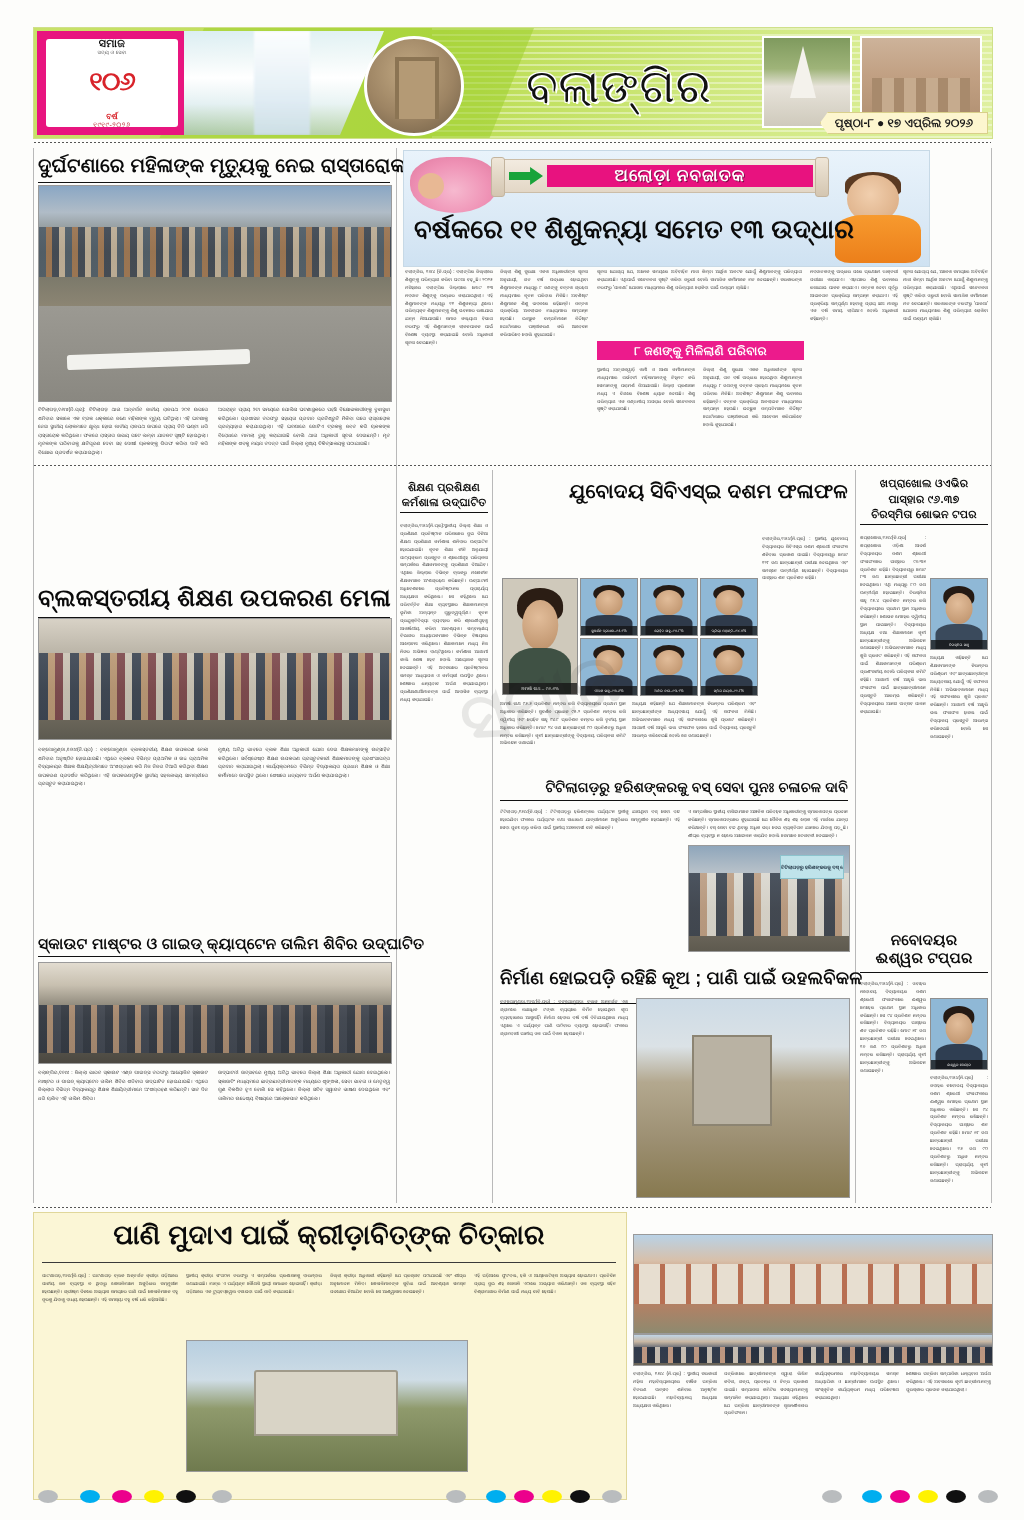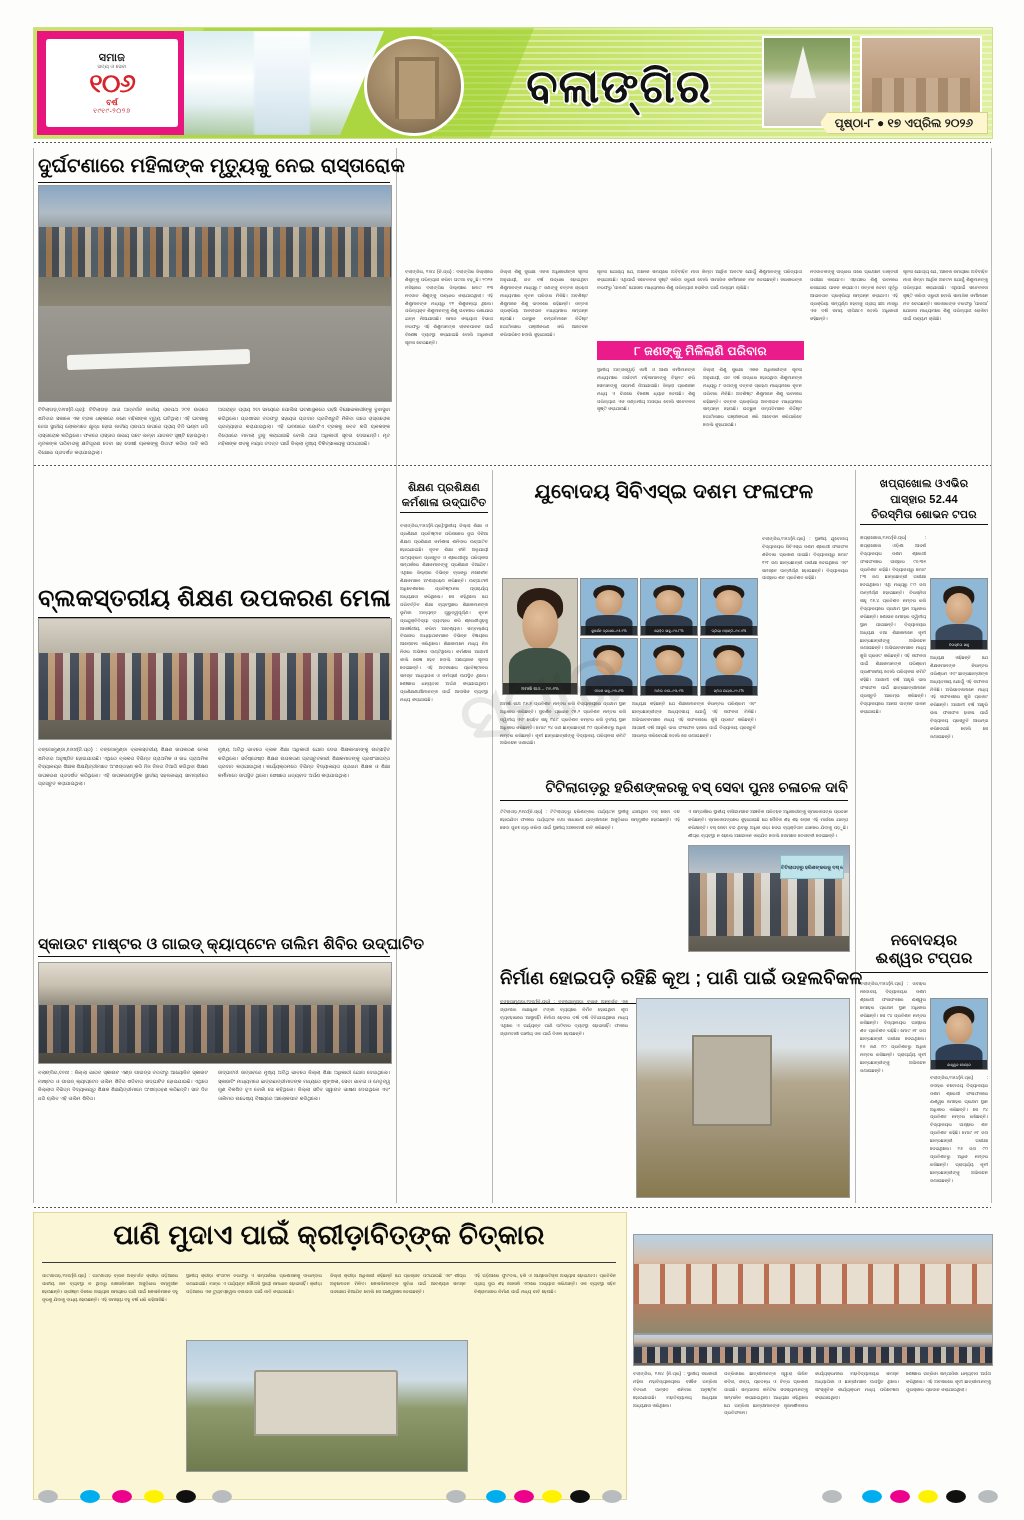--- a/index.html
+++ b/index.html
@@ -32,21 +32,21 @@
     position:absolute;left:3px;top:3px;width:150px;height:104px;
     background:#e8157f;display:flex;align-items:center;justify-content:center;
   }
   .mh-logo-inner{
     width:132px;height:88px;background:#fff;border-radius:3px;
     display:flex;flex-direction:column;align-items:center;justify-content:center;
     line-height:1.05;
   }
   .logo-top{font-size:11px;color:#111;font-weight:bold;letter-spacing:.3px;}
   .logo-sub{font-size:5px;color:#444;letter-spacing:.2px;margin-top:1px;}
-  .logo-big{font-size:26px;color:#d8232a;font-weight:bold;letter-spacing:-1px;margin:1px 0;}
+  .logo-big{font-size:26px;color:#d8232a;font-weight:bold;letter-spacing:-1px;margin:15px 0;font-family:Liberation Mono, monospace;}
   .logo-small{font-size:8px;color:#d8232a;font-weight:bold;}
   .logo-year{font-size:7px;color:#b8202a;letter-spacing:.5px;}
 
   .mh-photo{position:absolute;overflow:hidden;}
   .mh-waterfall{
     left:150px;top:3px;width:200px;height:104px;
     background:
       linear-gradient(180deg,#cfe4ef 0%,#e9f2f6 25%,#ffffff 45%,#dbe8ef 70%,#8fa98b 100%),
       linear-gradient(90deg,#3e5c35,#6b8a4e);
     background-blend-mode:screen,normal;
@@ -78,21 +78,21 @@
     left:826px;top:8px;width:118px;height:88px;border:2px solid #fff;
     background:linear-gradient(180deg,#cdb39a 0%,#c2a184 40%,#b08f70 100%);
   }
   .mh-temple3::after{
     content:"";position:absolute;left:10px;top:40px;width:98px;height:44px;
     background:repeating-linear-gradient(90deg,#a88a6c 0 10px,#c6ab8e 10px 22px);
   }
   .mh-title{
     position:absolute;left:440px;top:22px;width:290px;height:72px;
     display:flex;align-items:center;justify-content:center;
-    font-size:46px;font-weight:bold;color:#111;
+    font-size:46px;font-weight:normal;color:#111;
     text-shadow:2px 2px 0 #fff,-1px -1px 0 #fff,1px -1px 0 #fff,-1px 1px 0 #fff;
     letter-spacing:1px;white-space:nowrap;
   }
   .mh-date{
     position:absolute;right:4px;bottom:4px;height:20px;
     background:#fdf6cf;border:1px solid #d9cf8a;
     display:flex;align-items:center;padding:0 14px;
     font-size:12px;font-weight:bold;color:#1a1a1a;
     clip-path:polygon(8px 0,100% 0,100% 100%,8px 100%,0 50%);
   }
@@ -352,39 +352,54 @@
   <div class="body-text" style="position:absolute;left:38px;top:745px;width:170px;height:170px;">ବଙ୍ଗୋମୁଣ୍ଡା,୧୬ା୪(ନି.ପ୍ର) : ବଙ୍ଗୋମୁଣ୍ଡା ବ୍ଲକସ୍ତରୀୟ ଶିକ୍ଷଣ ଉପକରଣ ମେଳା ଶନିବାର ଅନୁଷ୍ଠିତ ହୋଇଯାଇଛି। ଏଥିରେ ବ୍ଲକର ବିଭିନ୍ନ ପ୍ରାଥମିକ ଓ ଉଚ୍ଚ ପ୍ରାଥମିକ ବିଦ୍ୟାଳୟର ଶିକ୍ଷକ ଶିକ୍ଷୟିତ୍ରୀମାନେ ଅଂଶଗ୍ରହଣ କରି ନିଜ ନିଜର ତିଆରି କରିଥିବା ଶିକ୍ଷଣ ଉପକରଣ ପ୍ରଦର୍ଶନ କରିଥିଲେ। ଏହି ଉପକରଣଗୁଡ଼ିକ ସ୍ଥାନୀୟ ସହଜଲଭ୍ୟ ସାମଗ୍ରୀରେ ପ୍ରସ୍ତୁତ କରାଯାଇଥିଲା।</div>
   <div class="body-text" style="position:absolute;left:218px;top:745px;width:172px;height:170px;">ମୁଖ୍ୟ ଅତିଥି ଭାବରେ ବ୍ଲକ ଶିକ୍ଷା ଅଧିକାରୀ ଯୋଗ ଦେଇ ଶିକ୍ଷକମାନଙ୍କୁ ଉତ୍ସାହିତ କରିଥିଲେ। ସର୍ବଶ୍ରେଷ୍ଠ ଶିକ୍ଷଣ ଉପକରଣ ପ୍ରସ୍ତୁତକାରୀ ଶିକ୍ଷକମାନଙ୍କୁ ପ୍ରଶଂସାପତ୍ର ପ୍ରଦାନ କରାଯାଇଥିଲା। କାର୍ଯ୍ୟକ୍ରମରେ ବିଭିନ୍ନ ବିଦ୍ୟାଳୟର ପ୍ରଧାନ ଶିକ୍ଷକ ଓ ଶିକ୍ଷା କର୍ମୀମାନେ ଉପସ୍ଥିତ ଥିଲେ। ଶେଷରେ ଧନ୍ୟବାଦ ଅର୍ପଣ କରାଯାଇଥିଲା।</div>
 
   <div class="hl hl-rule" style="position:absolute;left:38px;top:935px;width:352px;font-size:15.5px;padding-bottom:4px;white-space:nowrap;">ସ୍କାଉଟ ମାଷ୍ଟର ଓ ଗାଇଡ୍ କ୍ୟାପ୍ଟେନ ତାଲିମ ଶିବିର ଉଦ୍‌ଘାଟିତ</div>
 
   <div class="photo ph-hall" style="left:38px;top:962px;width:352px;height:100px;"></div>
 
   <div class="body-text" style="position:absolute;left:38px;top:1068px;width:170px;height:132px;">ବଲାଙ୍ଗିର,୧୬ା୪ : ଜିଲ୍ଲା ଭାରତ ସ୍କାଉଟ ଏଣ୍ଡ ଗାଇଡ୍ସ ତରଫରୁ ଆୟୋଜିତ ସ୍କାଉଟ ମାଷ୍ଟର ଓ ଗାଇଡ୍ କ୍ୟାପ୍ଟେନ ତାଲିମ ଶିବିର ଶନିବାର ଉଦ୍‌ଘାଟିତ ହୋଇଯାଇଛି। ଏଥିରେ ଜିଲ୍ଲାର ବିଭିନ୍ନ ବିଦ୍ୟାଳୟରୁ ଶିକ୍ଷକ ଶିକ୍ଷୟିତ୍ରୀମାନେ ଅଂଶଗ୍ରହଣ କରିଛନ୍ତି। ସାତ ଦିନ ଧରି ଚାଲିବ ଏହି ତାଲିମ ଶିବିର।</div>
   <div class="body-text" style="position:absolute;left:218px;top:1068px;width:172px;height:132px;">ଉଦ୍‌ଘାଟନୀ ଉତ୍ସବରେ ମୁଖ୍ୟ ଅତିଥି ଭାବରେ ଜିଲ୍ଲା ଶିକ୍ଷା ଅଧିକାରୀ ଯୋଗ ଦେଇଥିଲେ। ସ୍କାଉଟିଂ ମାଧ୍ୟମରେ ଛାତ୍ରଛାତ୍ରୀମାନଙ୍କ ମଧ୍ୟରେ ଶୃଙ୍ଖଳା, ସେବା ଭାବନା ଓ ନେତୃତ୍ୱ ଗୁଣ ବିକଶିତ ହୁଏ ବୋଲି ସେ କହିଥିଲେ। ଜିଲ୍ଲା ସଚିବ ସ୍ୱାଗତ ଭାଷଣ ଦେଇଥିଲେ ଏବଂ ତାଲିମର ଉଦ୍ଦେଶ୍ୟ ବିଷୟରେ ଆଲୋକପାତ କରିଥିଲେ।</div>
 
+  <div class="baby-banner">
+    <div class="baby-l"></div>
+    <div class="scroll-bar">
+      <div class="green-arrow"></div>
+      <div class="scroll-inner">
+        <span>ଅଲୋଡ଼ା ନବଜାତକ</span>
+      </div>
+    </div>
+    <div class="baby-r">
+      <div class="hairc"></div>
+        <div class="head"></div>
+        <div class="body"></div>
+    </div>
+    <div class="baby-headline">ବର୍ଷକରେ ୧୧ ଶିଶୁକନ୍ୟା ସମେତ ୧୩ ଉଦ୍ଧାର</div>
+  </div>
 
   <div class="body-text sm" style="position:absolute;left:405px;top:268px;width:88px;height:190px;">ବଲାଙ୍ଗିର, ୧୬ା୪ (ନି.ପ୍ର) : ବଲାଙ୍ଗିର ଜିଲ୍ଲାରେ ଶିଶୁଙ୍କୁ ପରିତ୍ୟାଗ କରିବା ଘଟଣା ବଢ଼ୁଛି। ୨୦୨୫ ମସିହାରେ ବଲାଙ୍ଗିର ଜିଲ୍ଲାରେ ମୋଟ ୧୩ ନବଜାତ ଶିଶୁଙ୍କୁ ଉଦ୍ଧାର କରାଯାଇଥିଲା। ଏହି ଶିଶୁମାନଙ୍କ ମଧ୍ୟରୁ ୧୧ ଶିଶୁକନ୍ୟା ଥିଲେ। ପରିତ୍ୟକ୍ତ ଶିଶୁମାନଙ୍କୁ ଶିଶୁ ଭବନରେ ରଖାଯାଇ ଯତ୍ନ ନିଆଯାଉଛି। ସମାଜ କଲ୍ୟାଣ ବିଭାଗ ତରଫରୁ ଏହି ଶିଶୁମାନଙ୍କ ଲାଳନପାଳନ ପାଇଁ ବିଶେଷ ବ୍ୟବସ୍ଥା କରାଯାଇଛି ବୋଲି ଅଧିକାରୀ ସୂଚନା ଦେଇଛନ୍ତି।</div>
   <div class="body-text sm" style="position:absolute;left:500px;top:268px;width:88px;height:190px;">ଜିଲ୍ଲା ଶିଶୁ ସୁରକ୍ଷା ଏକକ ଅଧିକାରୀଙ୍କ ସୂଚନା ଅନୁଯାୟୀ, ଗତ ବର୍ଷ ଉଦ୍ଧାର ହୋଇଥିବା ଶିଶୁମାନଙ୍କ ମଧ୍ୟରୁ ୮ ଜଣଙ୍କୁ ଦତ୍ତକ ଗ୍ରହଣ ମାଧ୍ୟମରେ ନୂତନ ପରିବାର ମିଳିଛି। ଅବଶିଷ୍ଟ ଶିଶୁମାନେ ଶିଶୁ ଭବନରେ ରହିଛନ୍ତି। ଦତ୍ତକ ପ୍ରକ୍ରିୟା ଅନଲାଇନ ମାଧ୍ୟମରେ ସମ୍ପନ୍ନ ହେଉଛି। ଇଚ୍ଛୁକ ଦମ୍ପତିମାନେ ନିର୍ଦ୍ଦିଷ୍ଟ ପୋର୍ଟାଲରେ ପଞ୍ଜୀକରଣ କରି ଆବେଦନ କରିପାରିବେ ବୋଲି କୁହାଯାଇଛି।</div>
 
   <div class="body-text sm" style="position:absolute;left:597px;top:268px;width:205px;height:68px;">ସୂଚନା ଯୋଗ୍ୟ ଯେ, ଅନେକ ସମୟରେ ଅବିବାହିତ ମାତା କିମ୍ବା ଆର୍ଥିକ ଅନଟନ ଯୋଗୁଁ ଶିଶୁମାନଙ୍କୁ ପରିତ୍ୟାଗ କରାଯାଉଛି। ଏଥିପାଇଁ ସଚେତନତା ସୃଷ୍ଟି କରିବା ଜରୁରୀ ବୋଲି ସାମାଜିକ କର୍ମୀମାନେ ମତ ଦେଇଛନ୍ତି। ସରକାରଙ୍କ ତରଫରୁ 'ପାଳଣା' ଯୋଜନା ମାଧ୍ୟମରେ ଶିଶୁ ପରିତ୍ୟାଗ ରୋକିବା ପାଇଁ ଉଦ୍ୟମ ଚାଲିଛି।</div>
   <div class="pink-strip" style="left:597px;top:341px;width:207px;height:19px;">୮ ଜଣଙ୍କୁ ମିଳିଲାଣି ପରିବାର</div>
   <div class="body-text sm" style="position:absolute;left:597px;top:366px;width:98px;height:92px;">ସ୍ଥାନୀୟ ଅଙ୍ଗନୱାଡ଼ି କର୍ମୀ ଓ ଆଶା କର୍ମୀମାନଙ୍କ ମାଧ୍ୟମରେ ଗର୍ଭବତୀ ମହିଳାମାନଙ୍କୁ ଚିହ୍ନଟ କରି ସେମାନଙ୍କୁ ପରାମର୍ଶ ଦିଆଯାଉଛି। ଜିଲ୍ଲା ପ୍ରଶାସନ ମଧ୍ୟ ଏ ଦିଗରେ ବିଶେଷ ଧ୍ୟାନ ଦେଉଛି। ଶିଶୁ ପରିତ୍ୟାଗ ଏକ ଦଣ୍ଡନୀୟ ଅପରାଧ ବୋଲି ସଚେତନତା ସୃଷ୍ଟି କରାଯାଉଛି।</div>
   <div class="body-text sm" style="position:absolute;left:703px;top:366px;width:99px;height:92px;">ଜିଲ୍ଲା ଶିଶୁ ସୁରକ୍ଷା ଏକକ ଅଧିକାରୀଙ୍କ ସୂଚନା ଅନୁଯାୟୀ, ଗତ ବର୍ଷ ଉଦ୍ଧାର ହୋଇଥିବା ଶିଶୁମାନଙ୍କ ମଧ୍ୟରୁ ୮ ଜଣଙ୍କୁ ଦତ୍ତକ ଗ୍ରହଣ ମାଧ୍ୟମରେ ନୂତନ ପରିବାର ମିଳିଛି। ଅବଶିଷ୍ଟ ଶିଶୁମାନେ ଶିଶୁ ଭବନରେ ରହିଛନ୍ତି। ଦତ୍ତକ ପ୍ରକ୍ରିୟା ଅନଲାଇନ ମାଧ୍ୟମରେ ସମ୍ପନ୍ନ ହେଉଛି। ଇଚ୍ଛୁକ ଦମ୍ପତିମାନେ ନିର୍ଦ୍ଦିଷ୍ଟ ପୋର୍ଟାଲରେ ପଞ୍ଜୀକରଣ କରି ଆବେଦନ କରିପାରିବେ ବୋଲି କୁହାଯାଇଛି।</div>
 
   <div class="body-text sm" style="position:absolute;left:810px;top:268px;width:88px;height:190px;">ନବଜାତକଙ୍କୁ ଉଦ୍ଧାର ପରେ ପ୍ରଥମେ ଡାକ୍ତରୀ ପରୀକ୍ଷା କରାଯାଏ। ଏହାପରେ ଶିଶୁ ଭବନରେ ରଖାଯାଇ ପାଳନ କରାଯାଏ। ଦତ୍ତକ ଦେବା ପୂର୍ବରୁ ଆଇନଗତ ପ୍ରକ୍ରିୟା ସମ୍ପନ୍ନ କରାଯାଏ। ଏହି ପ୍ରକ୍ରିୟା ସମ୍ପୂର୍ଣ୍ଣ ହେବାକୁ ପ୍ରାୟ ଛଅ ମାସରୁ ଏକ ବର୍ଷ ସମୟ ଲାଗିଥାଏ ବୋଲି ଅଧିକାରୀ କହିଛନ୍ତି।</div>
   <div class="body-text sm" style="position:absolute;left:903px;top:268px;width:85px;height:190px;">ସୂଚନା ଯୋଗ୍ୟ ଯେ, ଅନେକ ସମୟରେ ଅବିବାହିତ ମାତା କିମ୍ବା ଆର୍ଥିକ ଅନଟନ ଯୋଗୁଁ ଶିଶୁମାନଙ୍କୁ ପରିତ୍ୟାଗ କରାଯାଉଛି। ଏଥିପାଇଁ ସଚେତନତା ସୃଷ୍ଟି କରିବା ଜରୁରୀ ବୋଲି ସାମାଜିକ କର୍ମୀମାନେ ମତ ଦେଇଛନ୍ତି। ସରକାରଙ୍କ ତରଫରୁ 'ପାଳଣା' ଯୋଜନା ମାଧ୍ୟମରେ ଶିଶୁ ପରିତ୍ୟାଗ ରୋକିବା ପାଇଁ ଉଦ୍ୟମ ଚାଲିଛି।</div>
 
   <div class="dotline" style="top:464px"></div>
 
   <div class="hl" style="position:absolute;left:400px;top:480px;width:88px;font-size:11px;text-align:center;line-height:1.3;">ଶିକ୍ଷଣ ପ୍ରଶିକ୍ଷଣ</div>
   <div class="hl hl-rule" style="position:absolute;left:400px;top:496px;width:88px;font-size:11px;text-align:center;padding-bottom:4px;">କର୍ମଶାଳା ଉଦ୍‌ଘାଟିତ</div>
   <div class="body-text sm" style="position:absolute;left:400px;top:522px;width:88px;height:672px;">ବଲାଙ୍ଗିର,୧୬ା୪(ନି.ପ୍ର):ସ୍ଥାନୀୟ ଜିଲ୍ଲା ଶିକ୍ଷା ଓ ପ୍ରଶିକ୍ଷଣ ପ୍ରତିଷ୍ଠାନ ପରିସରରେ ଦୁଇ ଦିନିଆ ଶିକ୍ଷଣ ପ୍ରଶିକ୍ଷଣ କର୍ମଶାଳା ଶନିବାର ଉଦ୍‌ଘାଟିତ ହୋଇଯାଇଛି। ନୂତନ ଶିକ୍ଷା ନୀତି ଅନୁଯାୟୀ ପାଠ୍ୟକ୍ରମ ପ୍ରସ୍ତୁତ ଓ ଶ୍ରେଣୀଗୃହ ପରିଚାଳନା ସମ୍ପର୍କରେ ଶିକ୍ଷକମାନଙ୍କୁ ପ୍ରଶିକ୍ଷଣ ଦିଆଯିବ। ଏଥିରେ ଜିଲ୍ଲାର ବିଭିନ୍ନ ବ୍ଲକରୁ ମନୋନୀତ ଶିକ୍ଷକମାନେ ଅଂଶଗ୍ରହଣ କରିଛନ୍ତି। ଉଦ୍‌ଘାଟନୀ ଅଧିବେଶନରେ ପ୍ରତିଷ୍ଠାନର ପ୍ରାଚାର୍ଯ୍ୟ ଅଧ୍ୟକ୍ଷତା କରିଥିଲେ। ସେ କହିଥିଲେ ଯେ ପରିବର୍ତ୍ତିତ ଶିକ୍ଷା ବ୍ୟବସ୍ଥାରେ ଶିକ୍ଷକମାନଙ୍କ ଭୂମିକା ଅତ୍ୟନ୍ତ ଗୁରୁତ୍ୱପୂର୍ଣ୍ଣ। ନୂତନ ପ୍ରଯୁକ୍ତିବିଦ୍ୟା ବ୍ୟବହାର କରି ଶ୍ରେଣୀଗୃହକୁ ଆକର୍ଷଣୀୟ କରିବା ଆବଶ୍ୟକ। ସମ୍ବନ୍ଧୀୟ ବିଭାଗର ଅଧ୍ୟାପକମାନେ ବିଭିନ୍ନ ବିଷୟରେ ଆଲୋଚନା କରିଥିଲେ। ଶିକ୍ଷକମାନେ ମଧ୍ୟ ନିଜ ନିଜର ଅଭିଜ୍ଞତା ବାଣ୍ଟିଥିଲେ। କର୍ମଶାଳା ଆଗାମୀ କାଲି ଶେଷ ହେବ ବୋଲି ଆୟୋଜକ ସୂଚନା ଦେଇଛନ୍ତି। ଏହି ଅବସରରେ ପ୍ରତିଷ୍ଠାନର ସମସ୍ତ ଅଧ୍ୟାପକ ଓ କର୍ମଚାରୀ ଉପସ୍ଥିତ ଥିଲେ। ଶେଷରେ ଧନ୍ୟବାଦ ଅର୍ପଣ କରାଯାଇଥିଲା। ପ୍ରଶିକ୍ଷଣାର୍ଥୀମାନଙ୍କ ପାଇଁ ଆବାସିକ ବ୍ୟବସ୍ଥା ମଧ୍ୟ କରାଯାଇଛି।</div>
 
-  <div class="hl" style="position:absolute;left:500px;top:480px;width:348px;font-size:20px;text-align:center;white-space:nowrap;">ଯୁବୋଦୟ ସିବିଏସ୍‌ଇ ଦଶମ ଫଳାଫଳ</div>
+  <div class="hl" style="position:absolute;left:500px;top:480px;width:348px;font-size:20px;text-align:right;white-space:nowrap;">ଯୁବୋଦୟ ସିବିଏସ୍‌ଇ ଦଶମ ଫଳାଫଳ</div>
 
   <div class="portrait" style="left:502px;top:578px;width:74px;height:115px;background:#cfc9bb;">
     <div class="hair" style="background:#2b1d14;width:62%;top:8%;"></div>
     <div class="face" style="top:18%;"></div>
     <div class="torso" style="background:#3f5144;height:40%;"></div>
     <div class="caption">ଅମର୍ଷା ନାଥ – ୯୬.୬%</div>
   </div>
 
   <div class="portrait" style="left:580px;top:578px;width:56px;height:56px;">
     <div class="hair"></div>
@@ -435,21 +450,21 @@
   <div class="teal-box" style="left:780px;top:855px;width:62px;height:22px;display:flex;align-items:center;justify-content:center;font-size:5px;font-weight:bold;color:#123;">
     <span style="white-space:nowrap;overflow:hidden;">ଟିଟିଲାଗଡ଼ରୁ ହରିଶଙ୍କରକୁ ବସ୍ ସେବା ପୁନଃ ଚଳାଚଳ ଦାବି</span>
   </div>
   <div class="body-text sm" style="position:absolute;left:688px;top:808px;width:160px;height:34px;">ଏ ସମ୍ପର୍କରେ ସ୍ଥାନୀୟ ବାସିନ୍ଦାମାନେ ଆଞ୍ଚଳିକ ପରିବହନ ଅଧିକାରୀଙ୍କୁ ସ୍ମାରକପତ୍ର ପ୍ରଦାନ କରିଛନ୍ତି। ସ୍ମାରକପତ୍ରରେ କୁହାଯାଇଛି ଯେ ଦୈନିକ ଶହ ଶହ ଲୋକ ଏହି ମାର୍ଗରେ ଯାତ୍ରା କରିଥାନ୍ତି। ବସ୍ ସେବା ବନ୍ଦ ଥିବାରୁ ଅଧିକ ଭଡ଼ା ଦେଇ ବ୍ୟକ୍ତିଗତ ଯାନରେ ଯିବାକୁ ପଡ଼ୁଛି। ଶୀଘ୍ର ବ୍ୟବସ୍ଥା ନ ହେଲେ ଆନ୍ଦୋଳନ କରାଯିବ ବୋଲି ସେମାନେ ଚେତାବନୀ ଦେଇଛନ୍ତି।</div>
 
   <div class="hl hl-rule" style="position:absolute;left:500px;top:968px;width:348px;font-size:18px;padding-bottom:15px;white-space:nowrap;">ନିର୍ମାଣ ହୋଇପଡ଼ି ରହିଛି କୂଅ ; ପାଣି ପାଇଁ ଉହଲବିକଳ</div>
   <div class="body-text sm" style="position:absolute;left:500px;top:998px;width:128px;height:200px;">ବଙ୍ଗୋମୁଣ୍ଡା,୧୬ା୪(ନି.ପ୍ର) : ବଙ୍ଗୋମୁଣ୍ଡା ବ୍ଲକ ଅନ୍ତର୍ଗତ ଏକ ଗ୍ରାମରେ ଲକ୍ଷାଧିକ ଟଙ୍କା ବ୍ୟୟରେ ନିର୍ମିତ ହୋଇଥିବା କୂଅ ବ୍ୟବହାରରେ ଆସୁନାହିଁ। ନିର୍ମାଣ ହେବାର ବର୍ଷ ବର୍ଷ ବିତିଯାଇଥିଲେ ମଧ୍ୟ ଏଥିରେ ଏ ପର୍ଯ୍ୟନ୍ତ ପାଣି ଉଠିବାର ବ୍ୟବସ୍ଥା ହୋଇନାହିଁ। ଫଳରେ ଗ୍ରାମବାସୀ ପାନୀୟ ଜଳ ପାଇଁ ବିକଳ ହେଉଛନ୍ତି।</div>
   <div class="photo ph-tank" style="left:636px;top:998px;width:212px;height:198px;"></div>
 
   <div class="hl" style="position:absolute;left:860px;top:476px;width:128px;font-size:11px;text-align:center;line-height:1.32;">ଖପ୍ରାଖୋଲ ଓଏଭିର</div>
-  <div class="hl" style="position:absolute;left:860px;top:492px;width:128px;font-size:11px;text-align:center;line-height:1.32;">ପାସ୍‌ହାର 52.44</div>
+  <div class="hl" style="position:absolute;left:860px;top:492px;width:128px;font-size:11px;text-align:center;line-height:1.32;">ପାସ୍‌ହାର ୯୬.୩୭</div>
   <div class="hl hl-rule" style="position:absolute;left:860px;top:508px;width:128px;font-size:11px;text-align:center;padding-bottom:4px;">ଚିରସ୍ମିତା ଶୋଭନ ଟପର</div>
 
   <div class="portrait" style="left:930px;top:578px;width:56px;height:70px;">
     <div class="hair"></div>
       <div class="face"></div>
       <div class="torso" style="background:#3a4a5c;"></div>
     <div class="caption" style="height:9px;font-size:3.6px;">ଚିରସ୍ମିତା ସାହୁ</div>
   </div>
   <div class="body-text sm" style="position:absolute;left:860px;top:534px;width:66px;height:380px;">ଖପ୍ରାଖୋଲ,୧୬ା୪(ନି.ପ୍ର) : ଖପ୍ରାଖୋଲ ଓଡ଼ିଶା ଆଦର୍ଶ ବିଦ୍ୟାଳୟର ଦଶମ ଶ୍ରେଣୀ ଫଳାଫଳରେ ପାସ୍‌ହାର ୯୬.୩୭ ପ୍ରତିଶତ ରହିଛି। ବିଦ୍ୟାଳୟରୁ ମୋଟ ୮୩ ଜଣ ଛାତ୍ରଛାତ୍ରୀ ପରୀକ୍ଷା ଦେଇଥିଲେ। ଏଥି ମଧ୍ୟରୁ ୮୦ ଜଣ ଉତ୍ତୀର୍ଣ୍ଣ ହୋଇଛନ୍ତି। ଚିରସ୍ମିତା ସାହୁ ୯୫.୪ ପ୍ରତିଶତ ନମ୍ବର ରଖି ବିଦ୍ୟାଳୟରେ ପ୍ରଥମ ସ୍ଥାନ ଅଧିକାର କରିଛନ୍ତି। ଶୋଭନ ମେହେର ଦ୍ୱିତୀୟ ସ୍ଥାନ ପାଇଛନ୍ତି। ବିଦ୍ୟାଳୟର ଅଧ୍ୟକ୍ଷ ତଥା ଶିକ୍ଷକମାନେ କୃତୀ ଛାତ୍ରଛାତ୍ରୀଙ୍କୁ ଅଭିନନ୍ଦନ ଜଣାଇଛନ୍ତି। ଅଭିଭାବକମାନେ ମଧ୍ୟ ଖୁସି ପ୍ରକଟ କରିଛନ୍ତି। ଏହି ସଫଳତା ପାଇଁ ଶିକ୍ଷକମାନଙ୍କ ପରିଶ୍ରମ ପ୍ରଶଂସନୀୟ ବୋଲି ପରିଚାଳନା କମିଟି କହିଛି। ଆଗାମୀ ବର୍ଷ ଆହୁରି ଭଲ ଫଳାଫଳ ପାଇଁ ଛାତ୍ରଛାତ୍ରୀମାନେ ପ୍ରସ୍ତୁତି ଆରମ୍ଭ କରିଛନ୍ତି। ବିଦ୍ୟାଳୟରେ ଆନନ୍ଦ ଉତ୍ସବ ପାଳନ କରାଯାଇଛି।</div>
   <div class="body-text sm" style="position:absolute;left:930px;top:654px;width:58px;height:260px;">ଅଧ୍ୟକ୍ଷ କହିଛନ୍ତି ଯେ ଶିକ୍ଷକମାନଙ୍କ ନିରନ୍ତର ପରିଶ୍ରମ ଏବଂ ଛାତ୍ରଛାତ୍ରୀଙ୍କ ଅଧ୍ୟବସାୟ ଯୋଗୁଁ ଏହି ସଫଳତା ମିଳିଛି। ଅଭିଭାବକମାନେ ମଧ୍ୟ ଏହି ସଫଳତାରେ ଖୁସି ପ୍ରକଟ କରିଛନ୍ତି। ଆଗାମୀ ବର୍ଷ ଆହୁରି ଭଲ ଫଳାଫଳ ହାସଲ ପାଇଁ ବିଦ୍ୟାଳୟ ପ୍ରସ୍ତୁତି ଆରମ୍ଭ କରିଦେଇଛି ବୋଲି ସେ ଜଣାଇଛନ୍ତି।</div>

